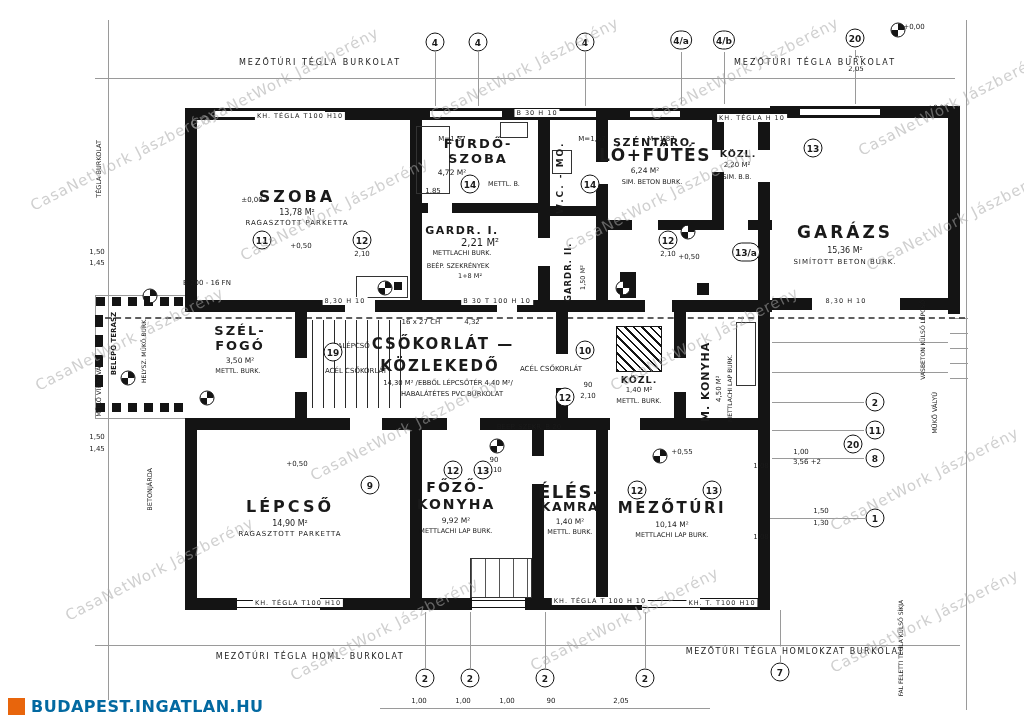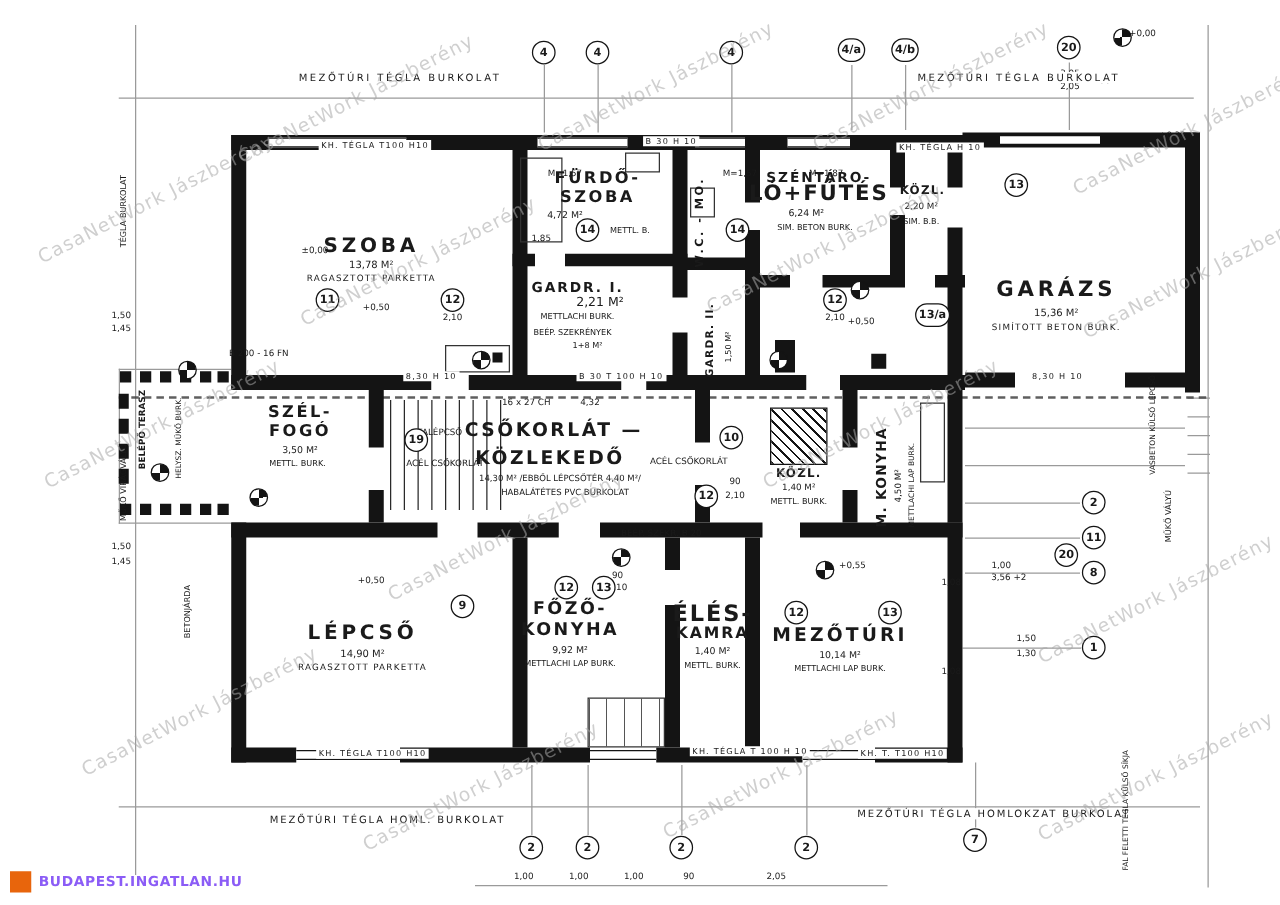--- a/index.html
+++ b/index.html
@@ -22,21 +22,21 @@
   .quad{position:absolute;width:13px;height:13px;border:1px solid #141414;border-radius:50%;transform:translate(-50%,-50%);
         background:conic-gradient(#141414 0 90deg,#fff 90deg 180deg,#141414 180deg 270deg,#fff 270deg 360deg);z-index:4;}
   .hatch{position:absolute;border:1px solid #141414;background:repeating-linear-gradient(45deg,#141414 0 1.5px,transparent 1.5px 6px);}
   .fixture{position:absolute;border:1.2px solid #333;box-sizing:border-box;}
   .grid-fixture{position:absolute;border:1.2px solid #333;box-sizing:border-box;
         background:repeating-linear-gradient(90deg,#555 0 1px,transparent 1px 14px);}
   .blk{position:absolute;background:#141414;}
   .stair{position:absolute;width:1px;background:#2a2a2a;}
   .logo{position:absolute;left:8px;top:697px;display:flex;align-items:center;gap:6px;z-index:8;cursor:pointer;}
   .logo-sq{width:17px;height:17px;background:#e8650c;}
-  .logo-text{font-weight:bold;font-size:11px;letter-spacing:.5px;color:#8b5cf6;}
+  .logo-text{font-weight:bold;font-size:16px;letter-spacing:.5px;color:#0369a1;}
 </style>
 </head>
 <body>
 
 <div class="canvas">
 
   <div class="wm" style="left:180px;top:70px">CasaNetWork Jászberény</div>
   <div class="wm" style="left:420px;top:60px">CasaNetWork Jászberény</div>
   <div class="wm" style="left:640px;top:60px">CasaNetWork Jászberény</div>
   <div class="wm" style="left:848px;top:95px">CasaNetWork Jászberény</div>

